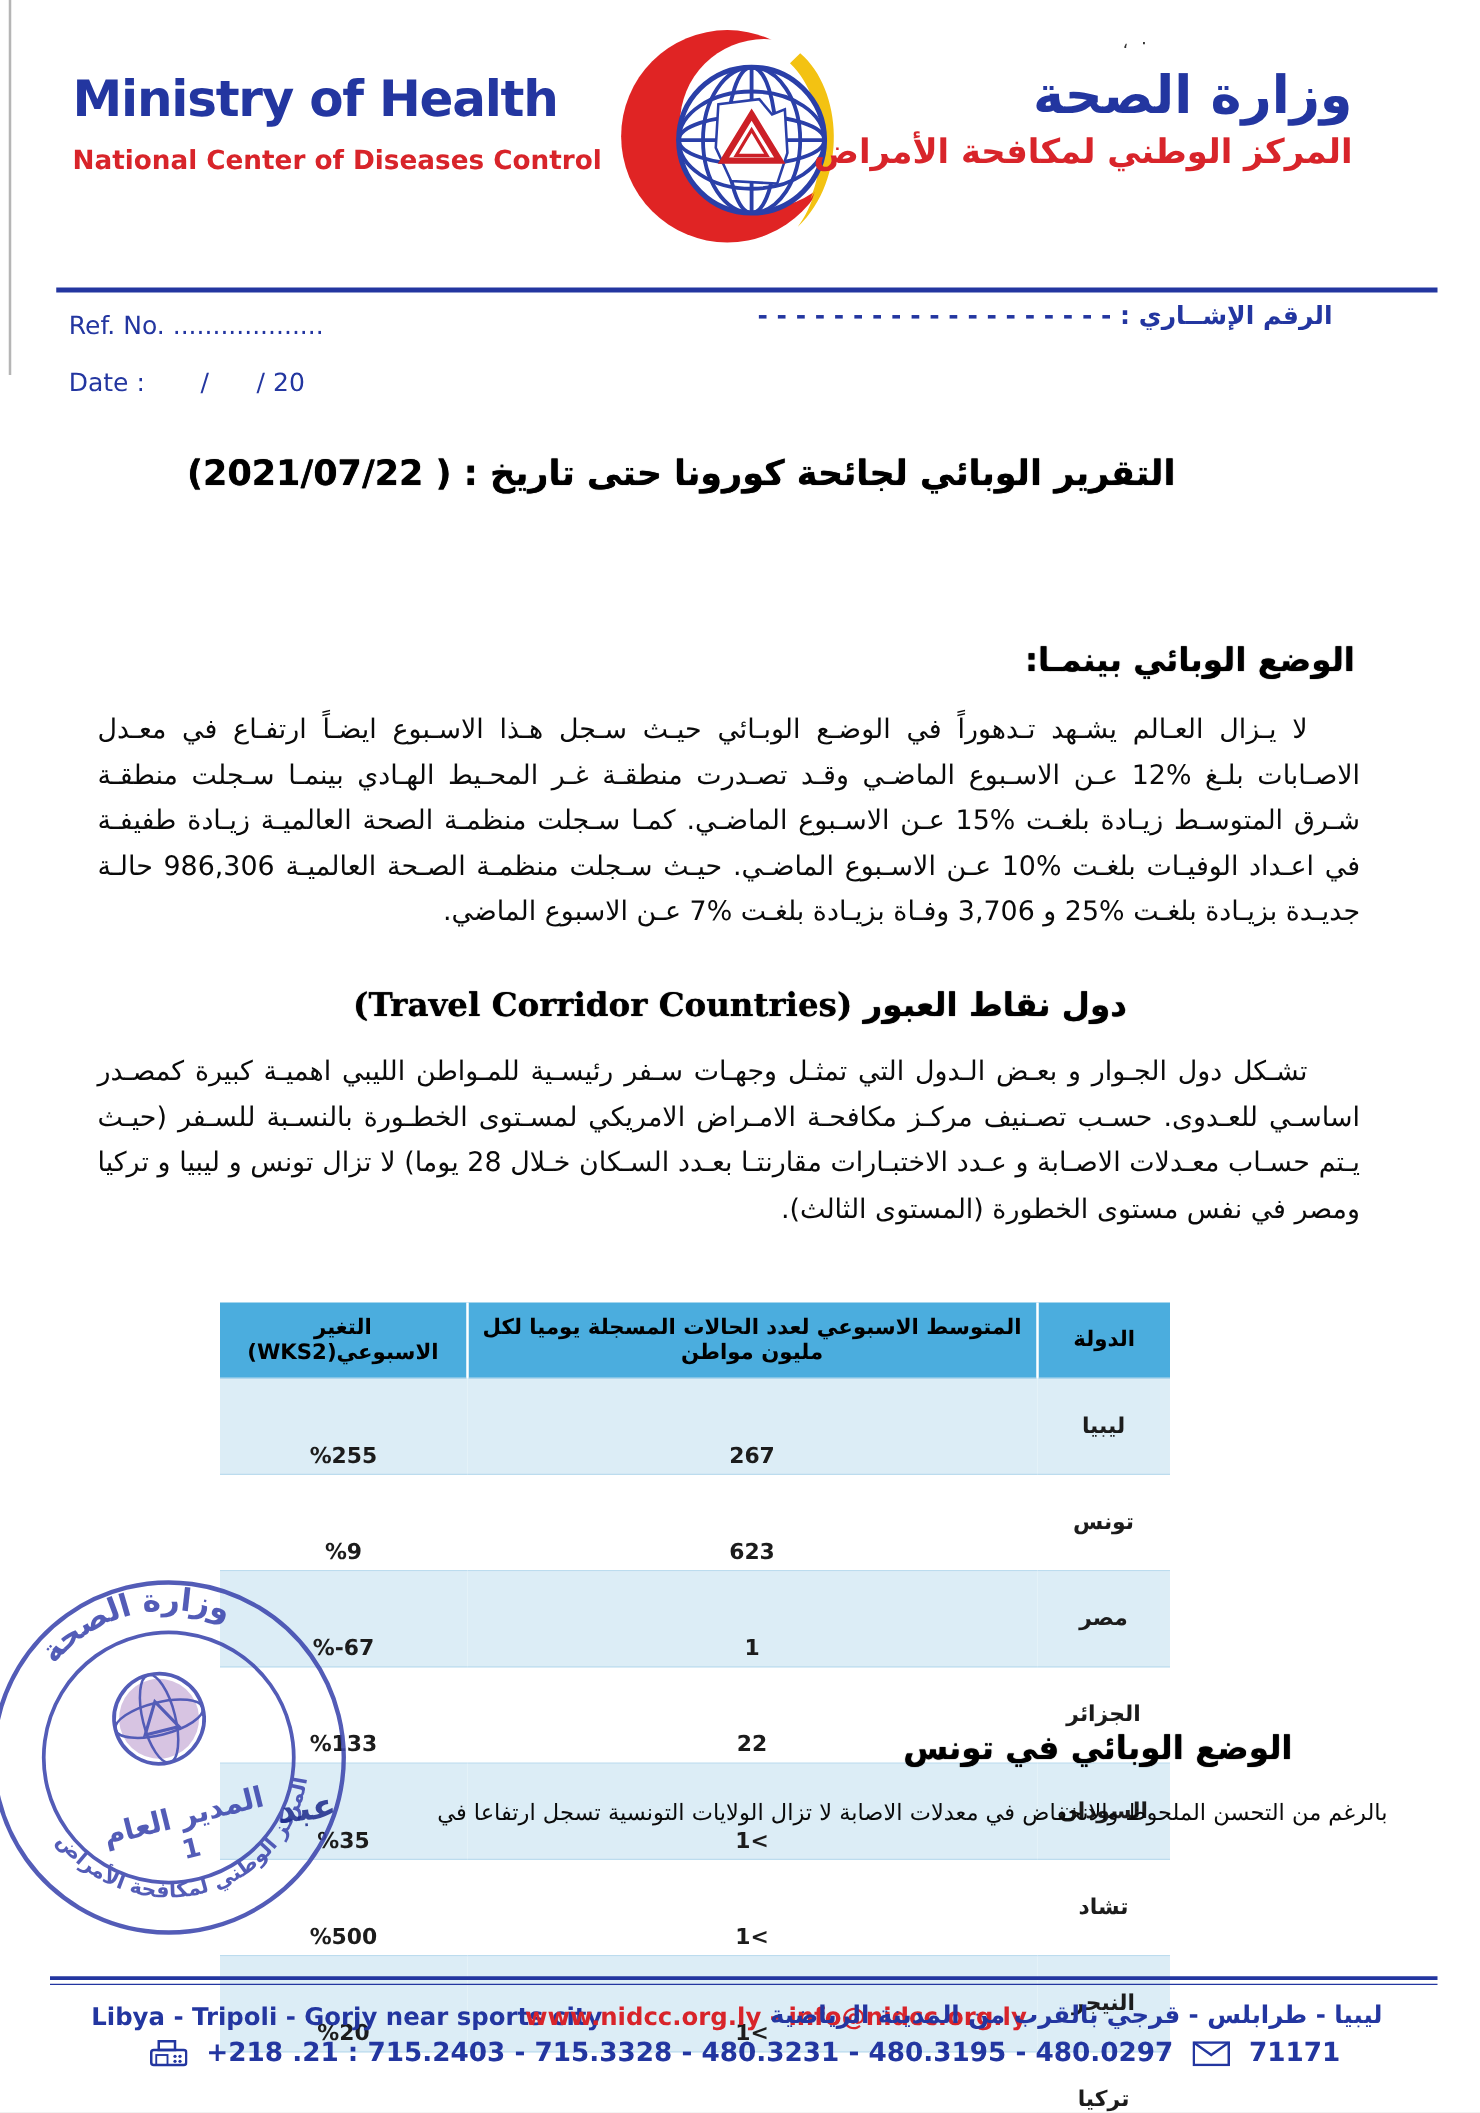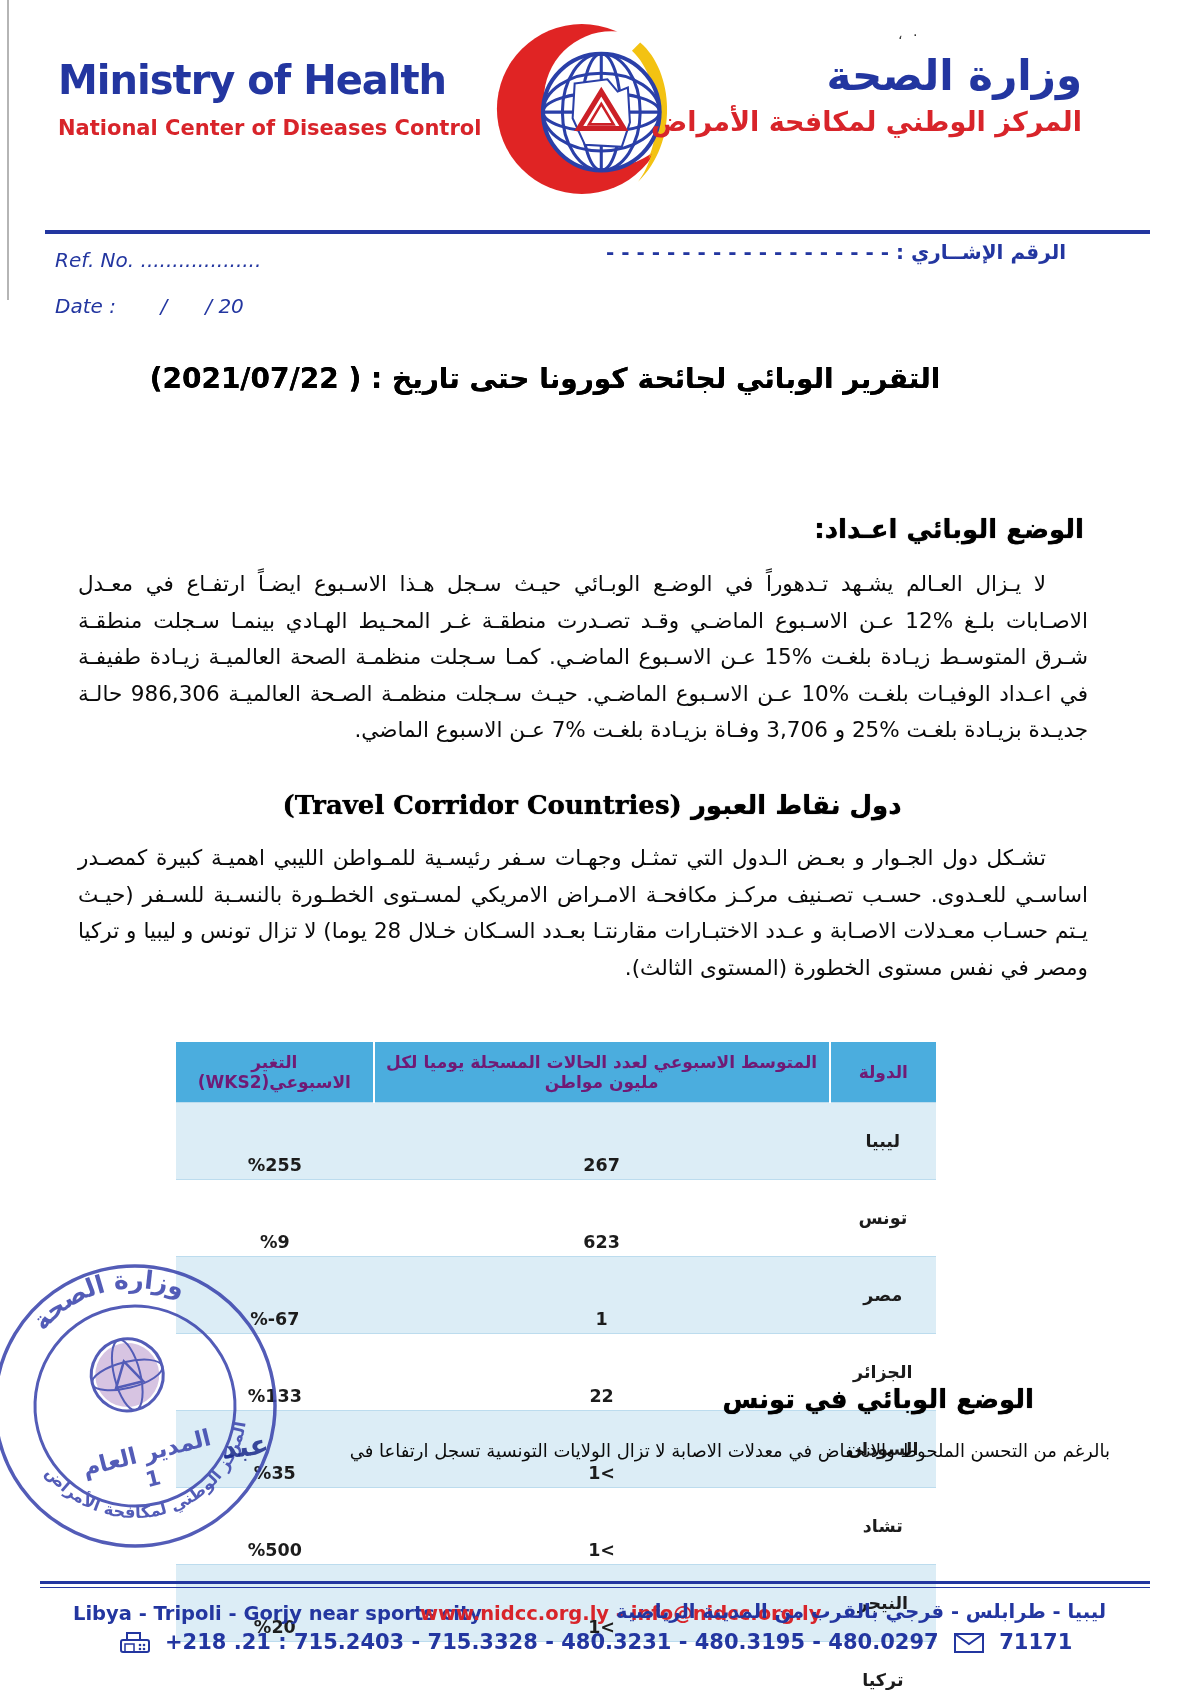--- a/index.html
+++ b/index.html
@@ -22,41 +22,41 @@
   .hdr-en-sub{color:#d8242a;font-size:21px;font-weight:bold;margin-top:14px;}
   .logo{left:486px;top:20px;width:206px;height:176px;}
   .hdr-ar{right:102px;top:52px;text-align:right;}
   .hdr-ar-title{color:#2336a0;font-size:42px;font-weight:bold;line-height:1.15;}
   .hdr-ar-sub{color:#d8242a;font-size:27px;font-weight:bold;margin-top:6px;}
   .tick-marks{left:898px;top:26px;color:#333;font-size:14px;letter-spacing:46px;}
 
   .divider-top{left:45px;top:230px;width:1105px;height:0;border-top:4px solid #2336a0;}
 
   
-  .ref-en{left:55px;top:248px;color:#2336a0;font-size:20px;font-style:italic;}
+  .ref-en{left:55px;top:248px;color:#2336a0;font-size:20px;}
   .ref-en div{margin-bottom:22px;}
   .ref-ar{right:118px;top:240px;color:#2336a0;font-size:20px;text-align:right;font-weight:bold;}
   .ref-ar div{margin-bottom:20px;}
 
   
   .doc-title{left:0;top:362px;width:1090px;text-align:center;font-size:28px;font-weight:bold;color:#000;
     text-shadow:0 0 .6px #000;}
 
   .sec-heading{font-size:26px;font-weight:bold;color:#000;text-shadow:0 0 .8px #000;}
   .sec1-heading{right:100px;top:514px;text-align:right;}
   .par{left:78px;width:1010px;font-size:21.5px;line-height:36.5px;text-align:justify;color:#0a0a0a;}
   .par1{top:566px;text-indent:42px;}
   .sec2-heading{left:0;top:790px;width:1184px;text-align:center;}
   .sec2-heading .en{font-family:"DejaVu Serif",serif;font-weight:bold;}
   .par2{top:840px;text-indent:42px;}
 
   
   .corridor-table{position:absolute;left:176px;top:1042px;width:760px;border-collapse:collapse;
     direction:rtl;table-layout:fixed;}
-  .corridor-table th{background:#4badde;color:#701a75;font-size:17px;font-weight:bold;
+  .corridor-table th{background:#4badde;color:#000000;font-size:17px;font-weight:bold;
     padding:10px 6px;text-align:center;border-right:2px solid #fff;}
   .corridor-table th:first-child{border-right:none;}
   .corridor-table td{font-size:17.5px;font-weight:bold;color:#1c1c1c;text-align:center;padding:4px 2px;
     border-top:1px solid #bcdcee;border-bottom:1px solid #bcdcee;}
   .corridor-table tbody tr:nth-child(odd) td{background:#dcedf6;}
   .corridor-table tbody tr:nth-child(even) td{background:#ffffff;}
   .col-country{width:14%;}
   .col-avg{width:60%;}
   .col-change{width:26%;}
 
@@ -126,21 +126,21 @@
   <div class="abs ref-en">
     <div class="ws-pre">Ref. No. ...................</div>
     <div class="ws-pre">Date :       /      / 20</div>
   </div>
   <div class="abs ref-ar rtl">
     <div class="ws-pre">الرقم الإشــاري : - - - - - - - - - - - - - - - - - - -</div>
   </div>
 
   <div class="abs doc-title rtl">التقرير الوبائي لجائحة كورونا حتى تاريخ : ( 2021/07/22)</div>
 
-  <div class="abs sec-heading sec1-heading rtl">الوضع الوبائي اعـداد:</div>
+  <div class="abs sec-heading sec1-heading rtl">الوضع الوبائي بينمـا:</div>
   <div class="abs par par1 rtl">لا يـزال العـالم يشـهد تـدهوراً في الوضـع الوبـائي حيـث سـجل هـذا الاسـبوع ايضـاً ارتفـاع في معـدل الاصـابات بلـغ %12 عـن الاسـبوع الماضـي وقـد تصـدرت منطقـة غـر المحـيط الهـادي بينمـا سـجلت منطقـة شـرق المتوسـط زيـادة بلغـت %15 عـن الاسـبوع الماضـي. كمـا سـجلت منظمـة الصحة العالميـة زيـادة طفيفـة في اعـداد الوفيـات بلغـت %10 عـن الاسـبوع الماضـي. حيـث سـجلت منظمـة الصـحة العالميـة 986,306 حالـة جديـدة بزيـادة بلغـت %25 و 3,706 وفـاة بزيـادة بلغـت %7 عـن الاسبوع الماضي.</div>
 
   <div class="abs sec-heading sec2-heading rtl">
     <span>دول نقاط العبور </span><span class="en">(Travel Corridor Countries)</span>
   </div>
   <div class="abs par par2 rtl">تشـكل دول الجـوار و بعـض الـدول التي تمثـل وجهـات سـفر رئيسـية للمـواطن الليبي اهميـة كبيرة كمصـدر اساسـي للعـدوى. حسـب تصـنيف مركـز مكافحـة الامـراض الامريكي لمسـتوى الخطـورة بالنسـبة للسـفر (حيـث يـتم حسـاب معـدلات الاصـابة و عـدد الاختبـارات مقارنتـا بعـدد السـكان خـلال 28 يوما) لا تزال تونس و ليبيا و تركيا ومصر في نفس مستوى الخطورة (المستوى الثالث).</div>
 
   <table class="corridor-table">
     <colgroup>
         <col class="col-country">

